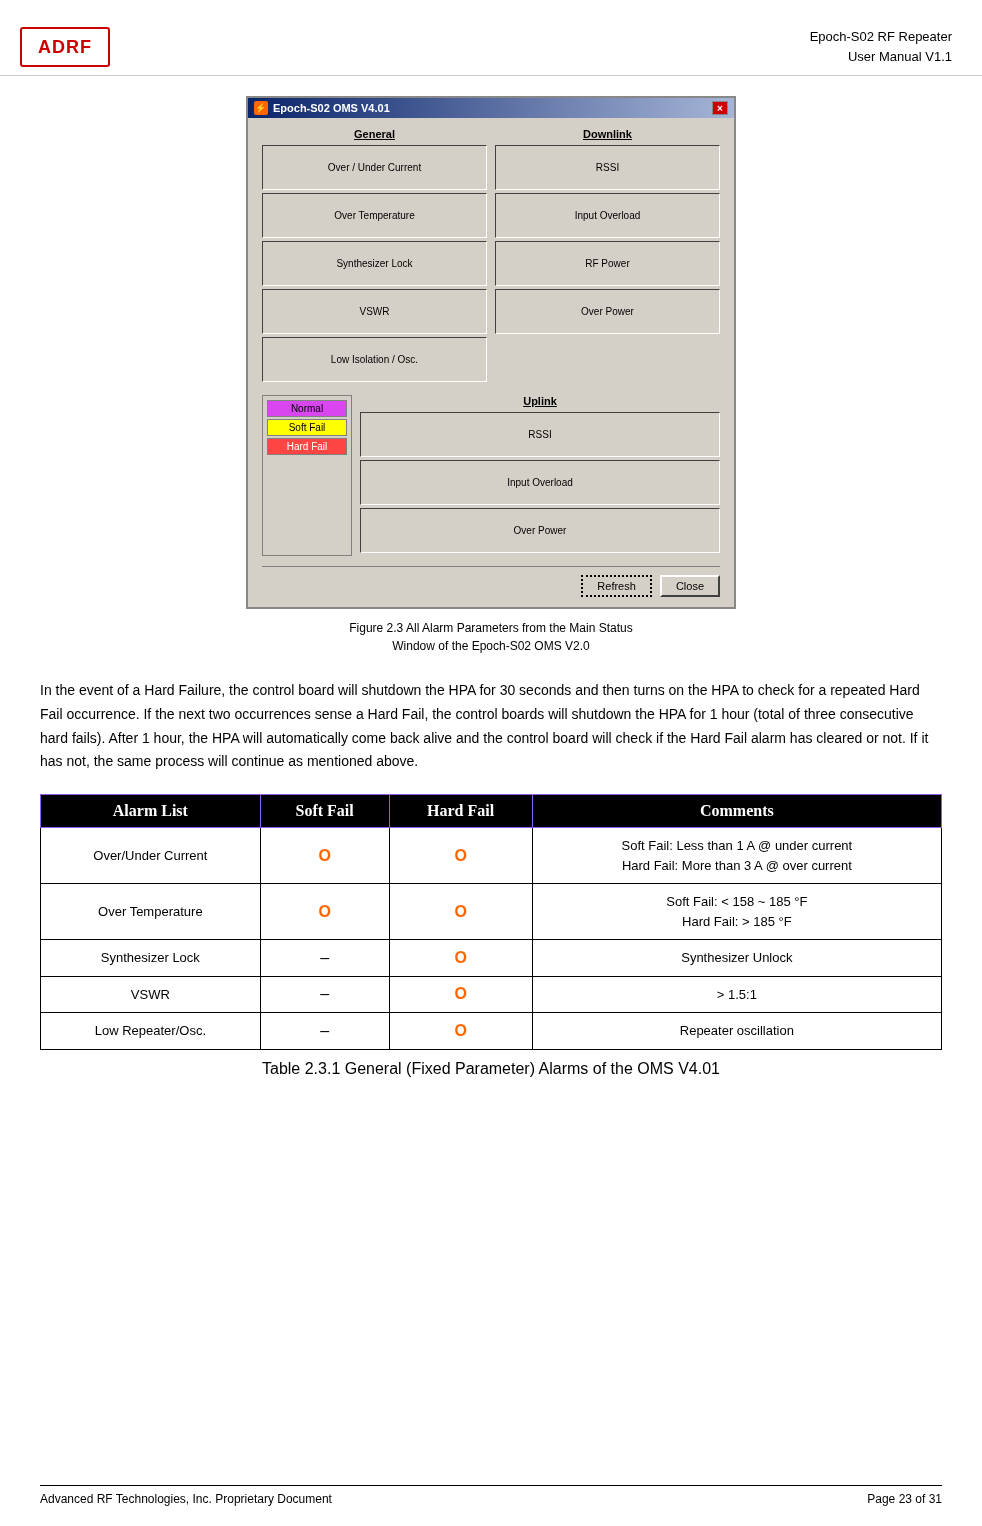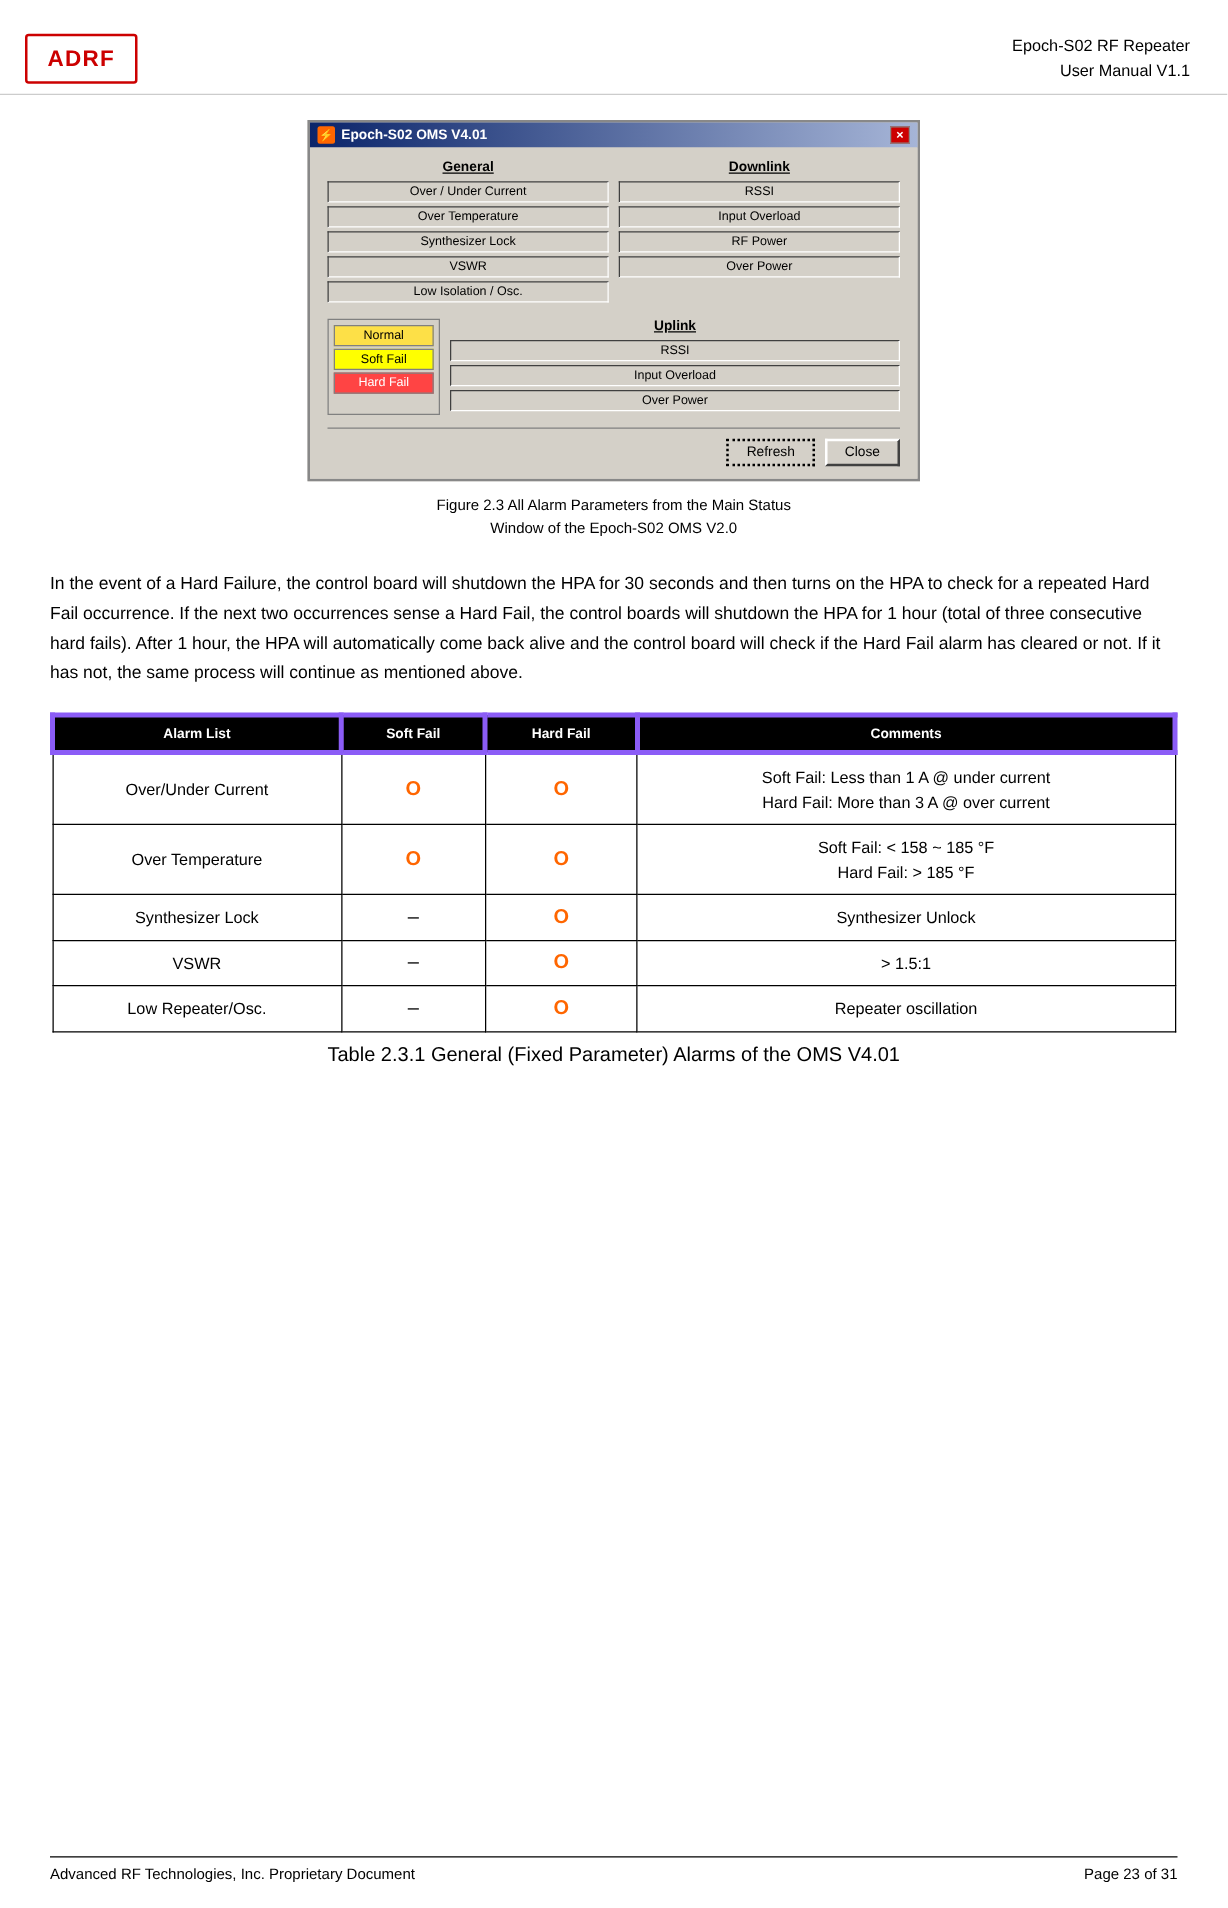--- a/index.html
+++ b/index.html
@@ -118,21 +118,21 @@
     .oms-btn {
       display: block;
       width: 100%;
       background: #d4d0c8;
       border: 1px solid #808080;
       border-right-color: #fff;
       border-bottom-color: #fff;
       border-left-color: #404040;
       border-top-color: #404040;
       text-align: center;
-      padding: 2px 4px;
+      padding: 16px 4px;
       font-size: 10px;
       margin-bottom: 3px;
       cursor: pointer;
     }
     .oms-left-col {}
     .oms-right-col {}
 
     .oms-status-area {
       display: flex;
       gap: 8px;
@@ -145,21 +145,21 @@
       background: #d4d0c8;
     }
     .status-badge {
       display: block;
       text-align: center;
       padding: 2px 4px;
       font-size: 10px;
       margin-bottom: 2px;
       border: 1px solid #808080;
     }
-    .status-normal { background: #fde047; }
+    .status-normal { background: #d946ef; }
     .status-soft { background: #ffff00; border: 1px solid #808080; }
     .status-hard { background: #ff4444; color: white; border: 1px solid #808080; }
 
     .oms-separator {
       border: none;
       border-top: 1px solid #808080;
       margin: 8px 0;
     }
     .oms-footer-buttons {
       display: flex;
@@ -207,25 +207,26 @@
 
     
     .alarm-table {
       width: 100%;
       border-collapse: collapse;
       margin-bottom: 10px;
     }
     .alarm-table th {
       background: #000;
       color: #fff;
-      font-size: 11px;
+      font-size: 16px;
       font-weight: bold;
       padding: 7px 10px;
       text-align: center;
-      border: 4px solid #8b5cf6;
+      border: 1px solid #8b5cf6;
+      font-family: Liberation Serif, serif;
     }
     .alarm-table th.left-header {
       text-align: center;
     }
     .alarm-table td {
       border: 1px solid #000;
       padding: 8px 10px;
       font-size: 13px;
       text-align: center;
       vertical-align: middle;

